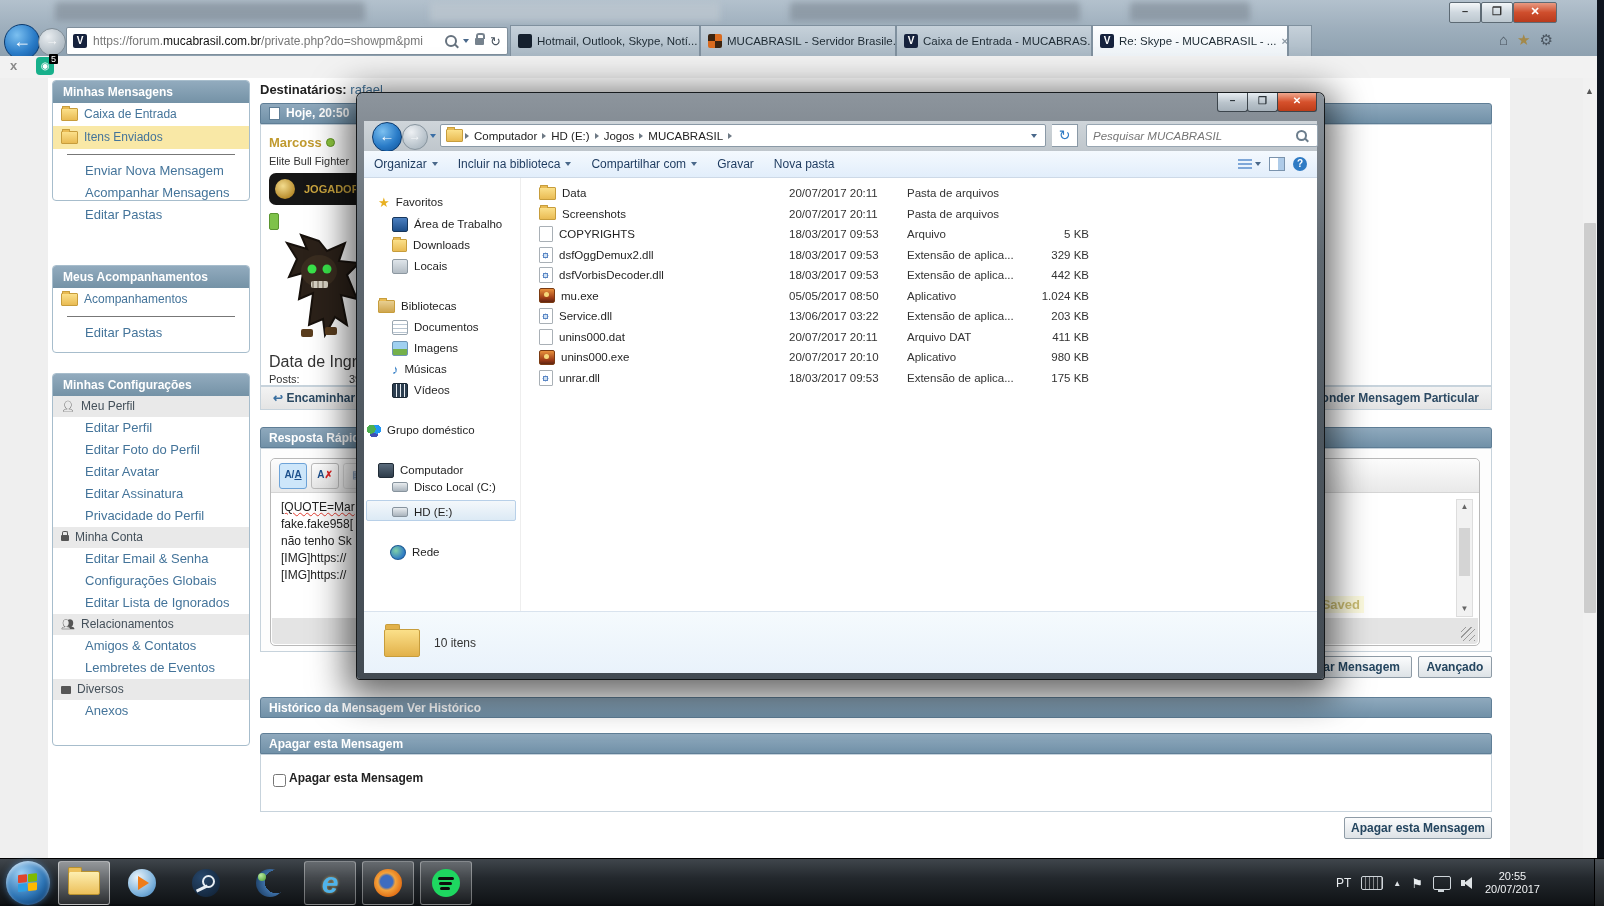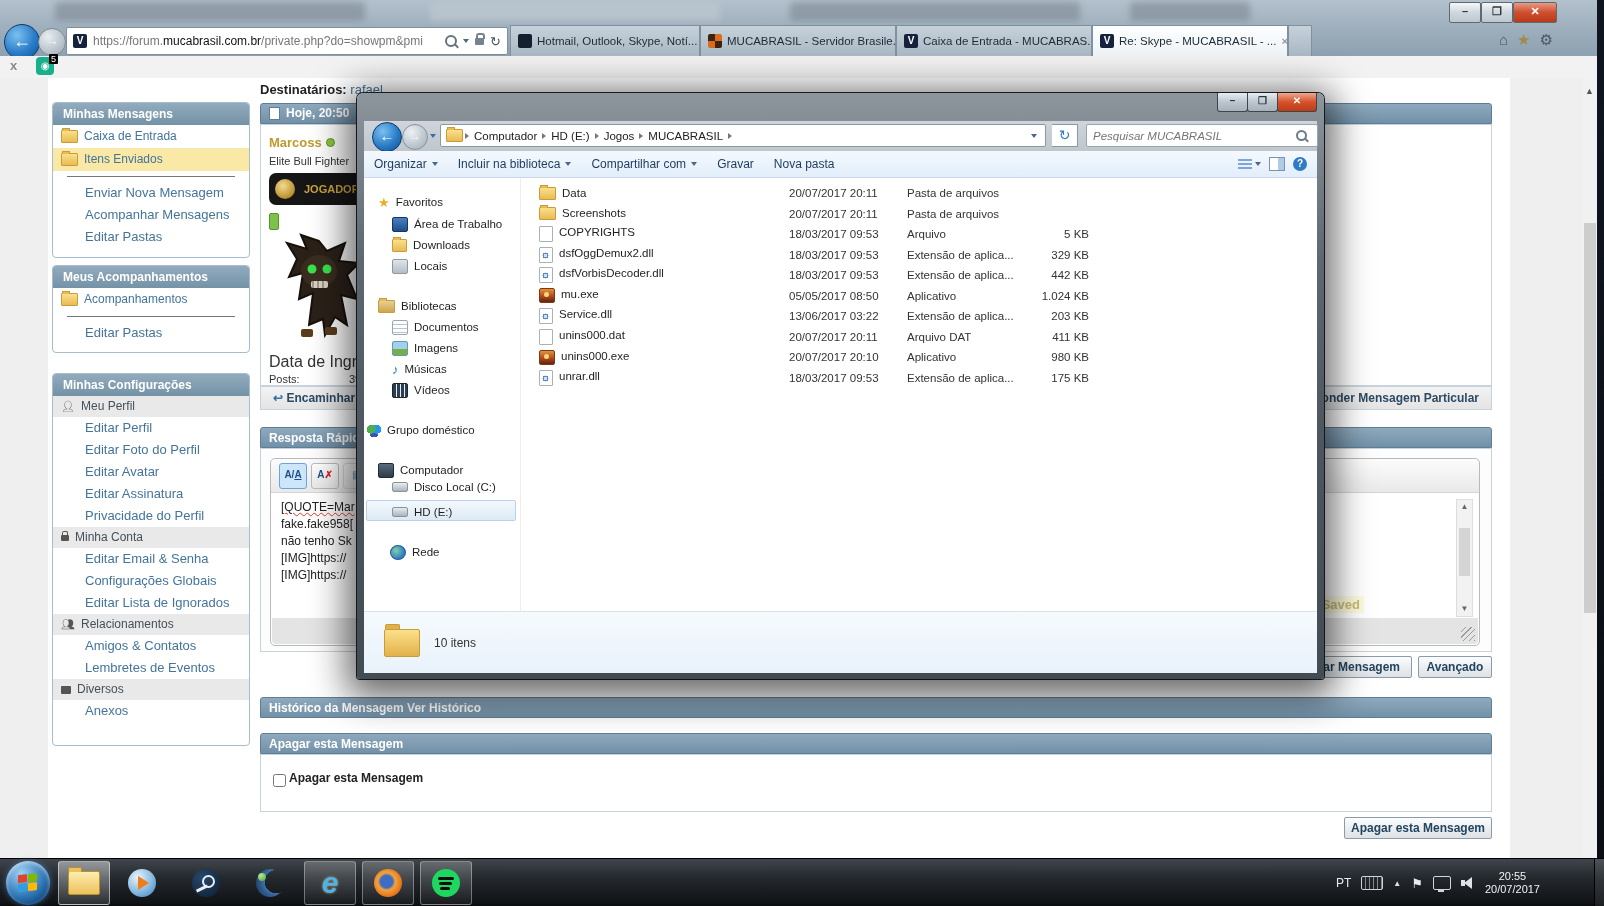--- a/index.html
+++ b/index.html
@@ -89,21 +89,21 @@
   .sidepane{position:absolute;left:0;top:27px;width:156px;height:433px;background:#fff;font-size:11.5px;color:#1e1e1e}
   .navitem{position:absolute;display:flex;align-items:center;gap:6px;height:20px;white-space:nowrap}
   .nico{width:14px;height:13px;flex:none;border-radius:2px}
   .hdsel{position:absolute;left:2px;width:150px;height:21px;background:linear-gradient(#f4f8fb,#dceaf5);
     border:1px solid #b8d0e8;border-radius:2px;box-sizing:border-box}
   .filepane{position:absolute;left:156px;top:27px;width:797px;height:433px;border-left:1px solid #eee}
   .colhead{display:flex;height:21px;font-size:11.5px;color:#3c5a76;border-bottom:1px solid #f0f2f5}
   .colhead div{border-right:1px solid #e4e8ee;padding-left:6px;line-height:21px;box-sizing:border-box;position:relative}
   .flist{padding-top:5px}
   .frow{display:flex;align-items:center;height:20.5px;font-size:11.5px;color:#333}
-  .fcell-name{width:250px;display:flex;align-items:flex-start;gap:6px;padding-left:18px;color:#1e1e1e}
+  .fcell-name{width:250px;display:flex;align-items:center;gap:6px;padding-left:18px;color:#1e1e1e}
   .fcell-date{width:118px}
   .fcell-type{width:112px}
   .fcell-size{width:70px;text-align:right}
   .file-ico{width:12px;height:14px;background:#fff;border:1px solid #a9b0b6;border-radius:1px;position:relative;flex:none}
   .dll-ico::after{content:"";position:absolute;left:2px;top:4px;width:7px;height:7px;border-radius:50%;
     background:radial-gradient(circle,#cfe0f2 30%,#5b87c5 31%,#5b87c5 60%,transparent 61%)}
   .exe-ico{width:14px;height:13px;border-radius:2px;background:linear-gradient(#e8903c,#9c3a16 70%,#5f2410);border:1px solid #7a3a12;flex:none;position:relative}
   .exe-ico::after{content:"";position:absolute;left:4px;top:3px;width:5px;height:5px;border-radius:50%;background:#f6d77a}
   .statuspane{position:absolute;left:0;top:460px;width:953px;height:61px;background:linear-gradient(#f5fafd,#e9f2fb);
     border-top:1px solid #d9e3ee;display:flex;align-items:center}
@@ -205,21 +205,21 @@
   </div>
 
   <div class="page">
     <div class="gutter" style="left:0;width:48px"></div>
     <div class="gutter" style="left:1510px;width:73px"></div>
     <div class="scrollbar">
       <div style="position:absolute;left:2px;top:8px;color:#555;font-size:9px">▲</div>
       <div class="sthumb" style="top:145px;height:390px"></div>
     </div>
 
-    <div class="panel" style="top:24px;height:156px">
+    <div class="panel" style="top:2px;height:121px">
       <div class="phead">Minhas Mensagens</div>
       <div class="pitem">
           <span class="folder-ico"></span>
           <span>Caixa de Entrada</span>
         </div>
       <div class="pitem sel">
           <span class="folder-ico"></span>
           <span>Itens Enviados</span>
         </div>
       <div class="psep"></div>

